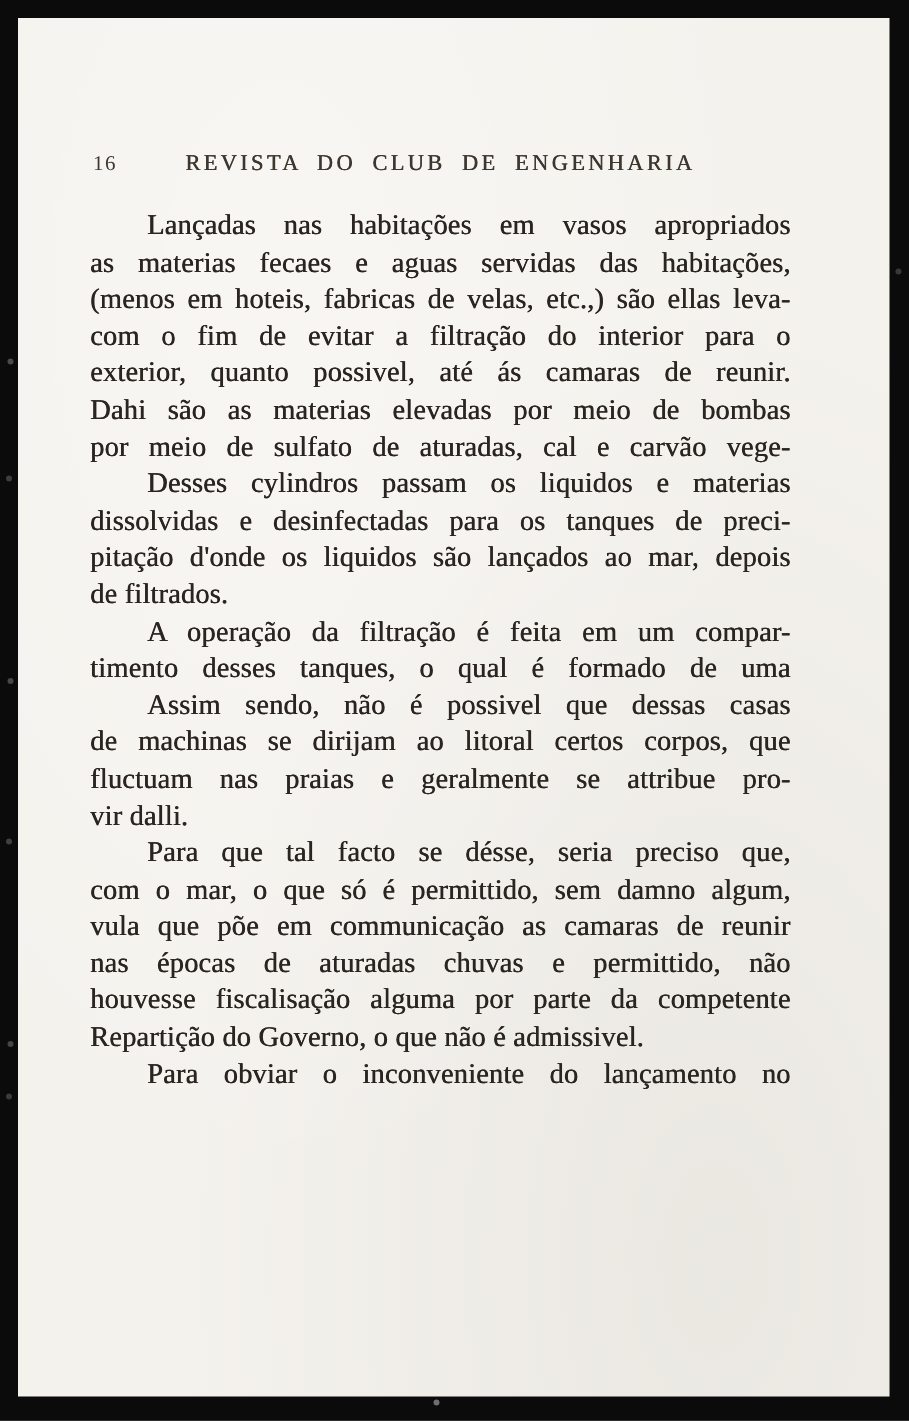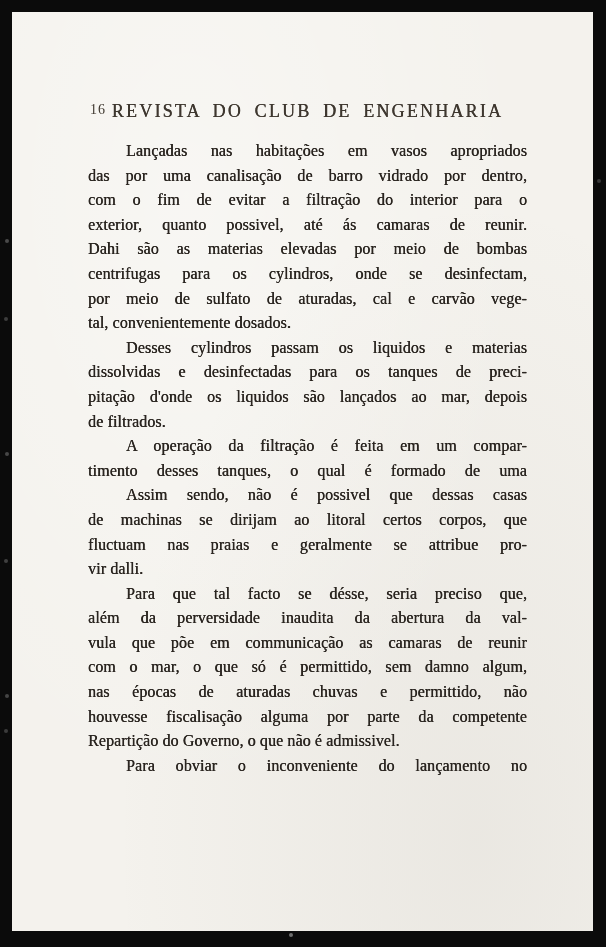--- a/index.html
+++ b/index.html
@@ -23,49 +23,49 @@
     top: 12px;
     width: 581px;
     height: 919px;
     background:
       radial-gradient(ellipse at 30% 20%, rgba(255,255,255,0.35), rgba(255,255,255,0) 60%),
       radial-gradient(ellipse at 80% 90%, rgba(120,110,95,0.08), rgba(0,0,0,0) 55%),
       var(--paper, #f4f2ed);
     color: var(--ink, #2a2520);
   }
   .content {
-    padding: 0 66px 0 76px; 
+    padding: 0 66px 0 48px; 
     margin-top: 26px;
   }
   .page-header {
     position: relative;
     margin-top: 89px;
     height: 17px;
     color: var(--header_ink, #3e372f);
   }
   .page-number {
     position: absolute;
     left: 2px;
     top: 1px;
     font-size: 14px;
     letter-spacing: 1px;
   }
   .header-title {
     text-align: center;
-    font-size: 18px;
+    font-size: 15px;
     letter-spacing: 2.2px;
     word-spacing: 5px;
     text-shadow: 0.3px 0 0 currentColor;
   }
   .text-block {
     margin-top: 21px;
   }
   .paragraph { margin: 0; }
   .line {
-    font-size: 16px;
+    font-size: 19px;
     line-height: 24.6px;
     text-align: justify;
     text-align-last: justify;
     text-shadow: 0.3px 0 0 currentColor;
     letter-spacing: 0.1px;
   }
   .line.first { text-indent: 38px; }
   .line.last  { text-align-last: left; }
 
   
@@ -99,49 +99,47 @@
   <div class="speck-layer"></div>
   <div class="page">
     <div class="content">
       <div class="page-header">
         <span class="page-number">16</span>
         <div class="header-title">REVISTA DO CLUB DE ENGENHARIA</div>
       </div>
       <div class="text-block">
           <div class="paragraph">
             <div class="line first">Lançadas nas habitações em vasos apropriados</div>
-            <div class="line">das por uma canalisação de barro vidrado por dentro,</div>
+            <div class="line">as materias fecaes e aguas servidas das habitações,</div>
+            <div class="line">(menos em hoteis, fabricas de velas, etc.,) são ellas leva-</div>
             <div class="line">com o fim de evitar a filtração do interior para o</div>
             <div class="line">exterior, quanto possivel, até ás camaras de reunir.</div>
             <div class="line">Dahi são as materias elevadas por meio de bombas</div>
-            <div class="line">centrifugas para os cylindros, onde se desinfectam,</div>
             <div class="line">por meio de sulfato de aturadas, cal e carvão vege-</div>
-            <div class="line last">tal, convenientemente dosados.</div>
           </div>
           <div class="paragraph">
             <div class="line first">Desses cylindros passam os liquidos e materias</div>
             <div class="line">dissolvidas e desinfectadas para os tanques de preci-</div>
             <div class="line">pitação d'onde os liquidos são lançados ao mar, depois</div>
             <div class="line last">de filtrados.</div>
           </div>
           <div class="paragraph">
             <div class="line first">A operação da filtração é feita em um compar-</div>
             <div class="line">timento desses tanques, o qual é formado de uma</div>
           </div>
           <div class="paragraph">
             <div class="line first">Assim sendo, não é possivel que dessas casas</div>
             <div class="line">de machinas se dirijam ao litoral certos corpos, que</div>
             <div class="line">fluctuam nas praias e geralmente se attribue pro-</div>
             <div class="line last">vir dalli.</div>
           </div>
           <div class="paragraph">
             <div class="line first">Para que tal facto se désse, seria preciso que,</div>
-            <div class="line">além da perversidade inaudita da abertura da val-</div>
+            <div class="line">com o mar, o que só é permittido, sem damno algum,</div>
             <div class="line">vula que põe em communicação as camaras de reunir</div>
-            <div class="line">com o mar, o que só é permittido, sem damno algum,</div>
             <div class="line">nas épocas de aturadas chuvas e permittido, não</div>
             <div class="line">houvesse fiscalisação alguma por parte da competente</div>
             <div class="line last">Repartição do Governo, o que não é admissivel.</div>
           </div>
           <div class="paragraph">
             <div class="line first">Para obviar o inconveniente do lançamento no</div>
           </div>
         </div>
     </div>
   </div>

